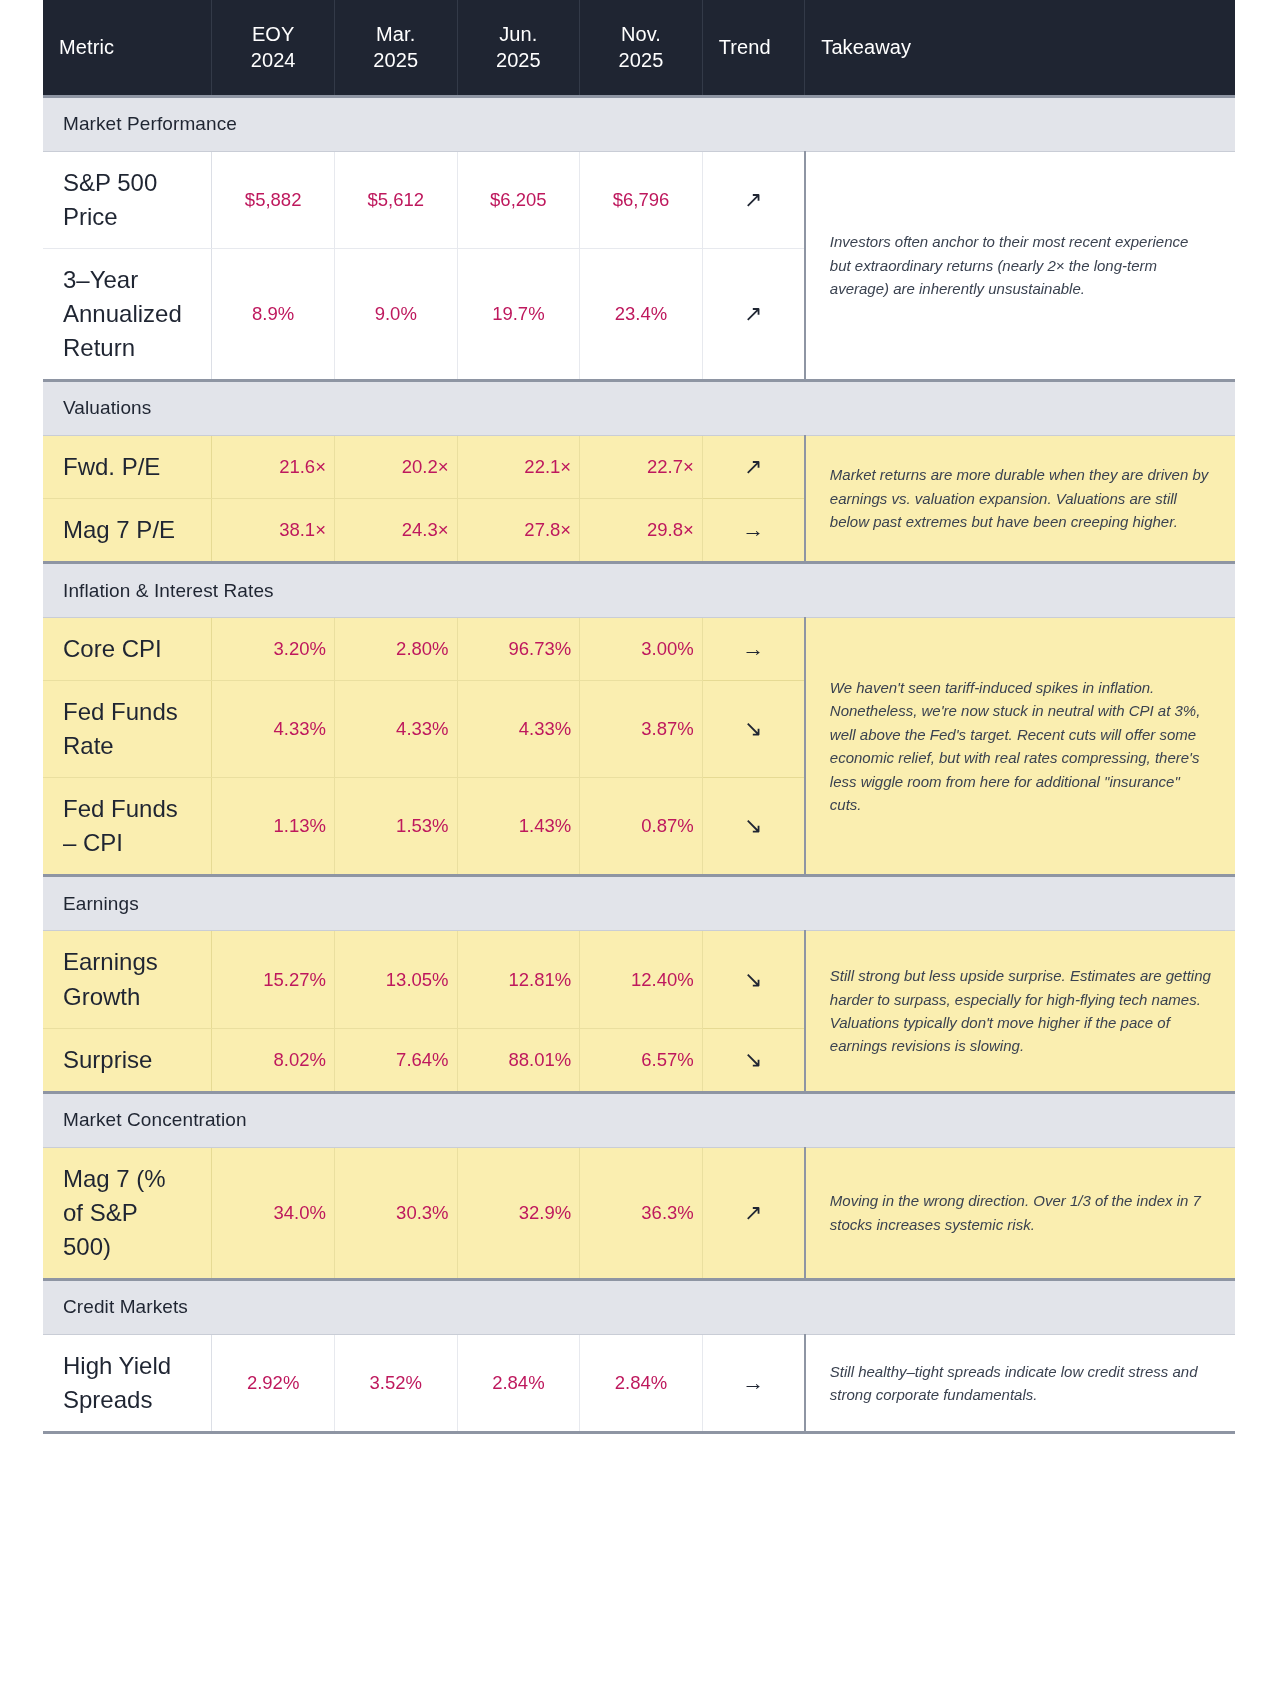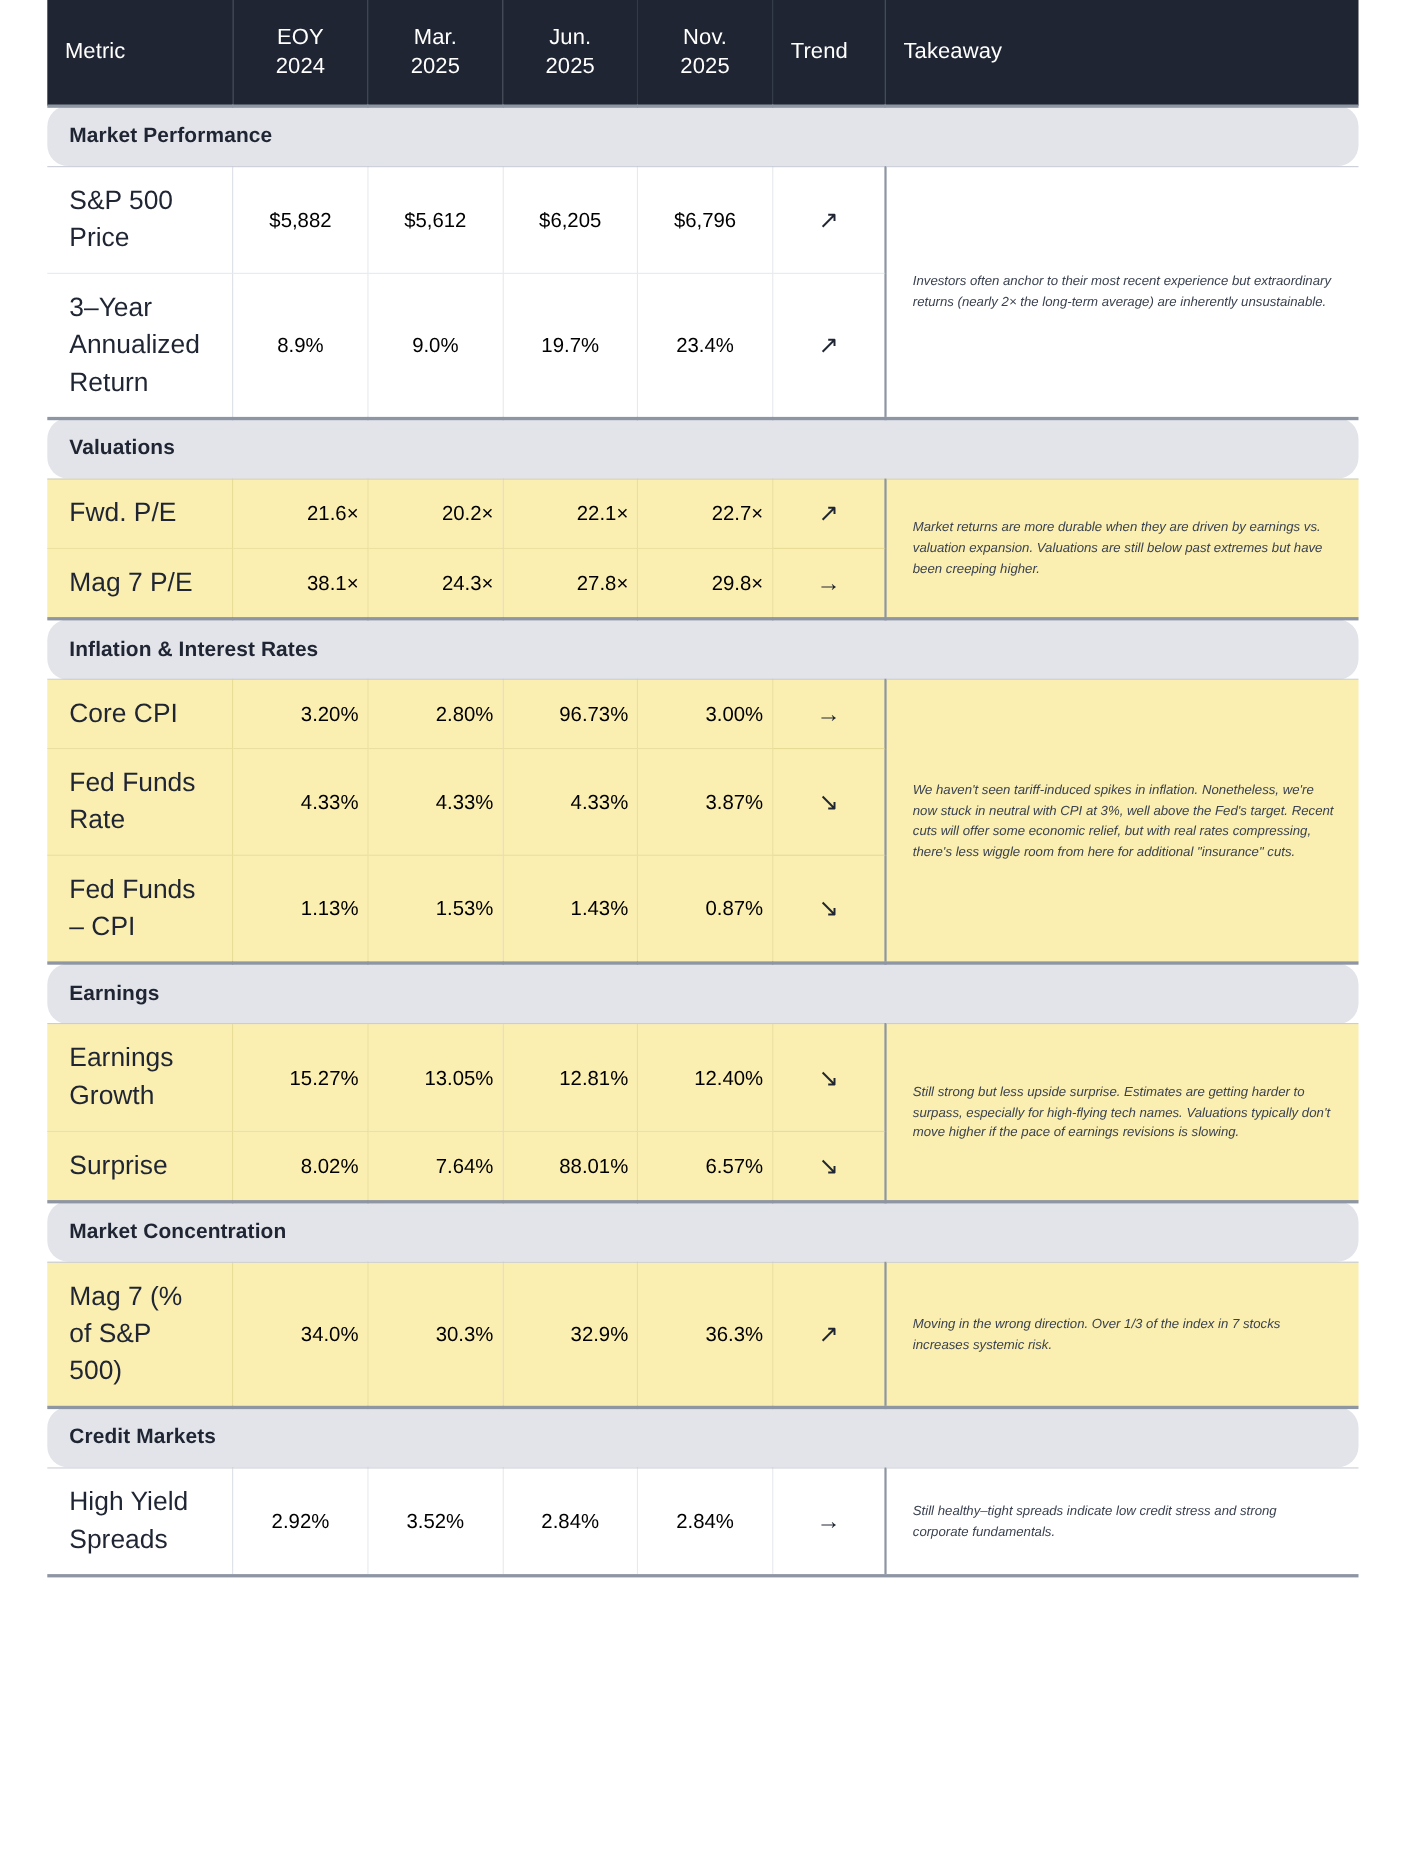--- a/index.html
+++ b/index.html
@@ -43,59 +43,58 @@
   thead th:last-child { border-right: none; }
   thead th.th-metric,
   thead th.th-trend,
   thead th.th-takeaway { text-align: left; }
   thead th.th-period { text-align: center; }
 
   tr.section-row td {
     background: #e2e4ea;
     color: #1f2532;
     font-size: 19px;
-    font-weight: bold;
+    font-weight: normal;
     padding: 14px 20px;
     height: 55px;
     border-top: 3px solid #8e95a3;
     border-bottom: 1px solid #c9cdd6;
     letter-spacing: .1px;
-    border-radius: 19px;
   }
   tr.section-row.first td { border-top: 3px solid #8e95a3; }
 
   td.metric {
     font-size: 24px;
     color: #1f2532;
     padding: 14px 20px;
     line-height: 1.42;
     vertical-align: middle;
     border-right: 1px solid #dcdfe6;
     border-bottom: 1px solid #e7e9ee;
   }
   td.period {
     font-size: 18.5px;
-    color: #000000;
+    color: #be185d;
     text-align: center;
     vertical-align: middle;
     padding: 2px 8px;
     border-right: 1px solid #e7e9ee;
     border-bottom: 1px solid #e7e9ee;
   }
   td.trend {
     text-align: center;
     vertical-align: middle;
     font-size: 22px;
     color: #1f2532;
     border-right: 2px solid #8e95a3;
     border-bottom: 1px solid #e7e9ee;
     padding: 10px 4px;
   }
   td.takeaway {
-    font-size: 12px;
+    font-size: 15px;
     font-style: italic;
     color: #3a4250;
     line-height: 1.56;
     padding: 16px 22px 16px 24px;
     vertical-align: middle;
     border-bottom: 1px solid #e7e9ee;
   }
   
   tr.hl td.metric,
   tr.hl td.period,

